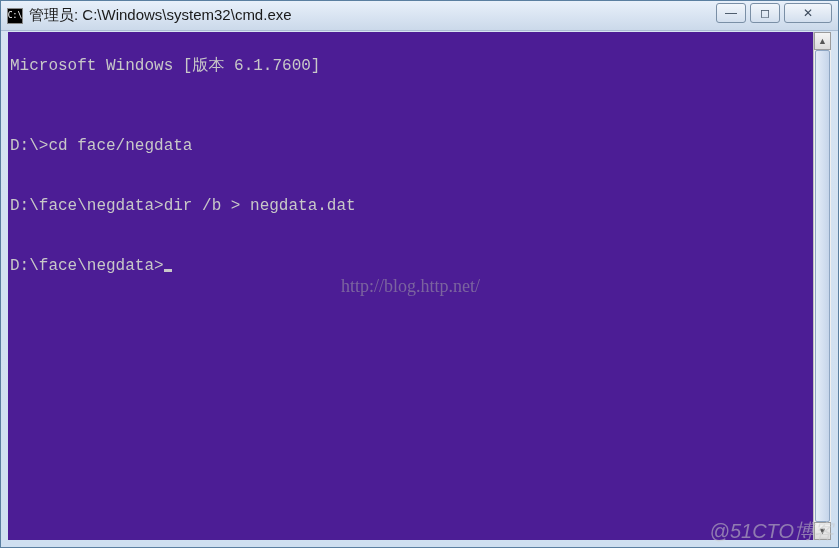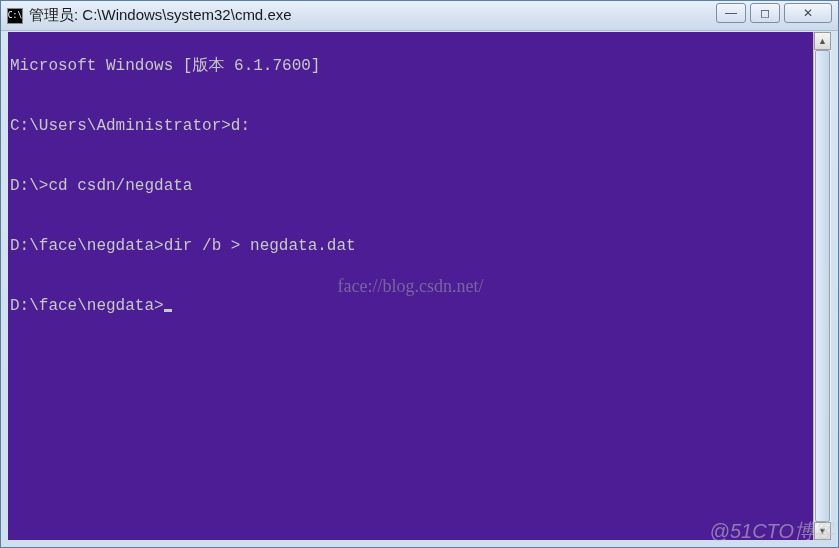--- a/index.html
+++ b/index.html
@@ -116,29 +116,28 @@
       <div class="win-btn">—</div>
       <div class="win-btn">◻</div>
       <div class="win-btn close">✕</div>
     </div>
   </div>
 
   <div class="client-area">
     <div class="console">
 <span class="line">Microsoft Windows [版本 6.1.7600]</span>
 <span class="line"></span>
-<span class="line"><span class="prompt">C:\Users\Administrator&gt;</span><span>d:</span></span>
 <span class="line"></span>
-<span class="line"><span class="prompt">D:\&gt;</span><span>cd csdn/negdata</span></span>
+<span class="line"><span class="prompt">D:\&gt;</span><span>cd face/negdata</span></span>
 <span class="line"></span>
 <span class="line"><span class="prompt">D:\face\negdata&gt;</span><span>dir /b &gt; negdata.dat</span></span>
 <span class="line"></span>
 <span class="line"><span class="prompt">D:\face\negdata&gt;</span><span class="cursor"></span></span>
 
-      <div class="watermark-center">face://blog.csdn.net/</div>
+      <div class="watermark-center">http://blog.http.net/</div>
     </div>
 
     <div class="scrollbar">
       <div class="sb-btn">▲</div>
       <div class="sb-track">
         <div class="sb-thumb"></div>
       </div>
       <div class="sb-btn">▼</div>
     </div>
   </div>

